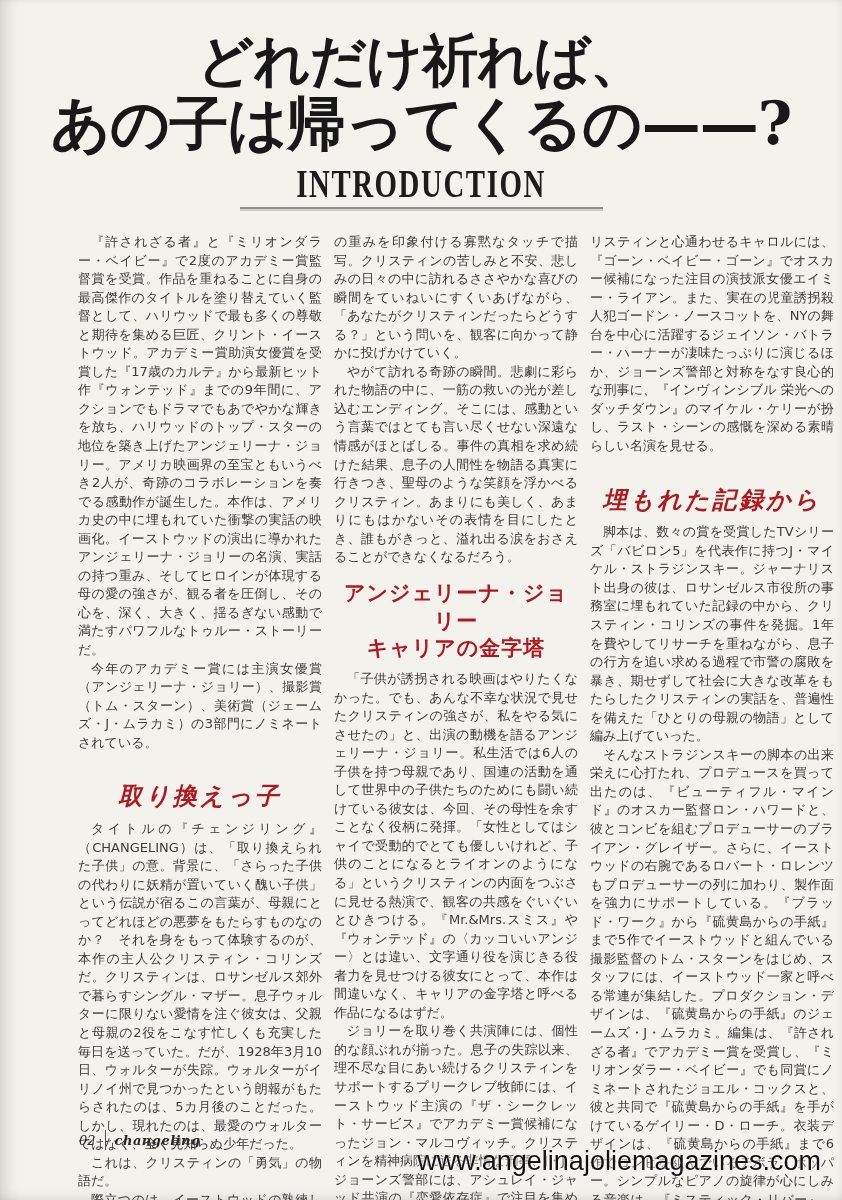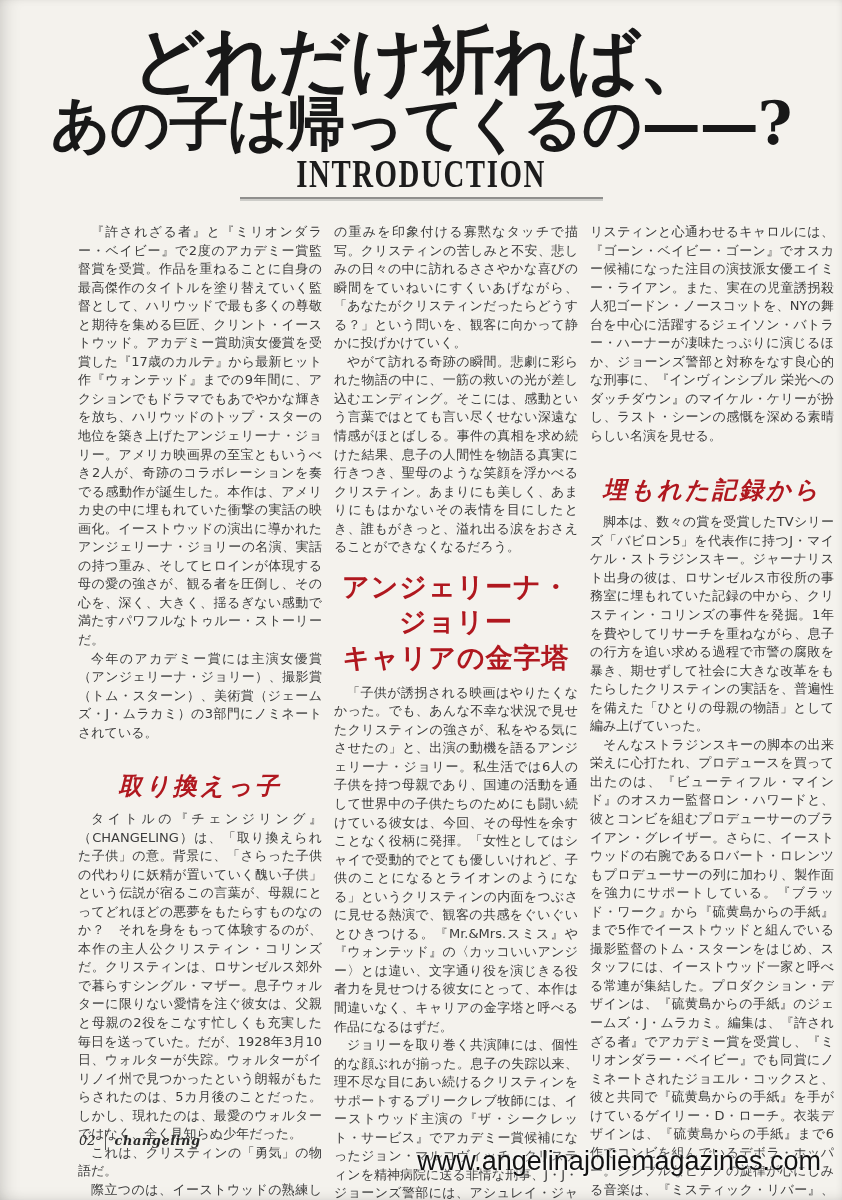--- a/index.html
+++ b/index.html
@@ -11,23 +11,23 @@
                inset -5px 0 10px -7px rgba(0,0,0,.10),
                inset 0 -10px 16px -12px rgba(0,0,0,.15),
                inset 0 6px 10px -8px rgba(0,0,0,.08);
   }
   .title-block{padding-top:28px;text-align:center;color:#181818;}
   .title-line{
     font-family:"DejaVu Serif","Liberation Serif",serif;
     font-weight:bold;line-height:64px;margin:0;
     letter-spacing:-1px;
   }
-  .title-line.l1{font-size:72px;text-align:center;}
+  .title-line.l1{font-size:56px;text-align:center;}
   .title-line.l2{font-size:59px;}
-  .intro-wrap{margin-top:0;text-align:center;}
+  .intro-wrap{margin-top:10px;text-align:center;}
   .intro-text{
     display:inline-block;
     font-family:"Liberation Serif","DejaVu Serif",serif;
     font-weight:bold;font-size:37px;color:#1c1c1c;
     transform:scale(.78,1.08);transform-origin:center bottom;
     letter-spacing:2px;line-height:1;
   }
   .intro-underline{
     width:363px;height:2px;margin:4px auto 0;
     background:#8f8f8d;box-shadow:0 2px 0 rgba(185,185,182,.65);
@@ -41,21 +41,21 @@
   .col p{
     margin:0;font-size:13px;line-height:18.55px;color:#3c3c3c;
     text-align:justify;text-indent:1em;
     font-family:"DejaVu Sans",sans-serif;
   }
   .col p.no-indent{text-indent:0;}
   .red-heading{
     color:var(--accent,#b0181f);
     font-family:"DejaVu Serif","Liberation Serif",serif;
     font-weight:bold;text-align:center;
-    font-size:27px;line-height:1.32;margin:12px 0 8px;
+    font-size:21px;line-height:1.32;margin:12px 0 8px;
     white-space:pre-line;letter-spacing:1px;
   }
   .red-heading.brush{font-size:24px;letter-spacing:3px;font-style:italic;margin-top:28px;}
   .page-footer{
     position:absolute;left:79px;top:1130px;
     font-family:"DejaVu Serif","Liberation Serif",serif;
     font-style:italic;color:#2a2a2a;font-size:13px;
     display:flex;align-items:center;gap:9px;
   }
   .footer-rule{width:1px;height:20px;background:#555;}

